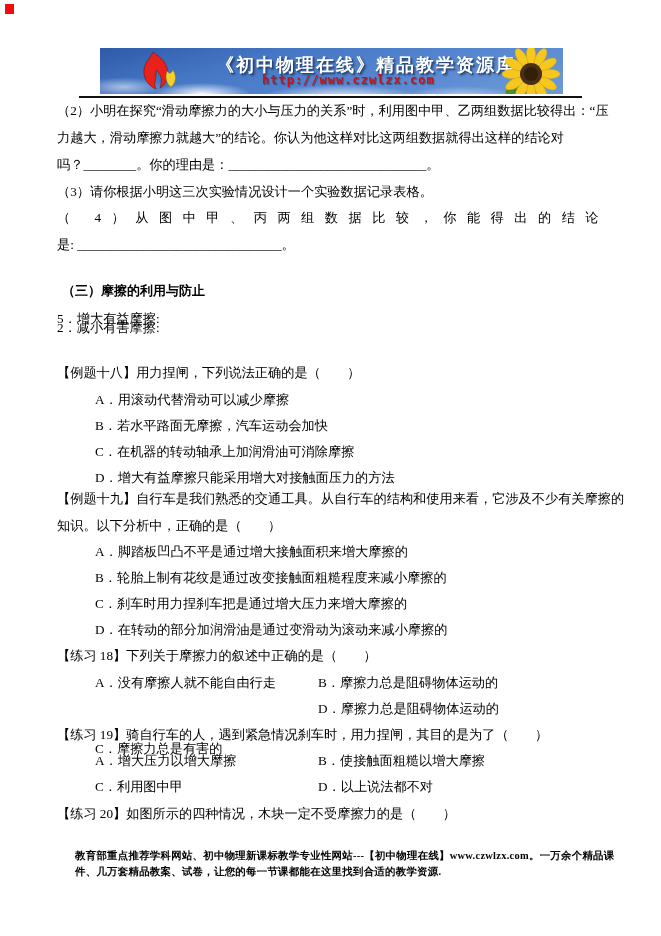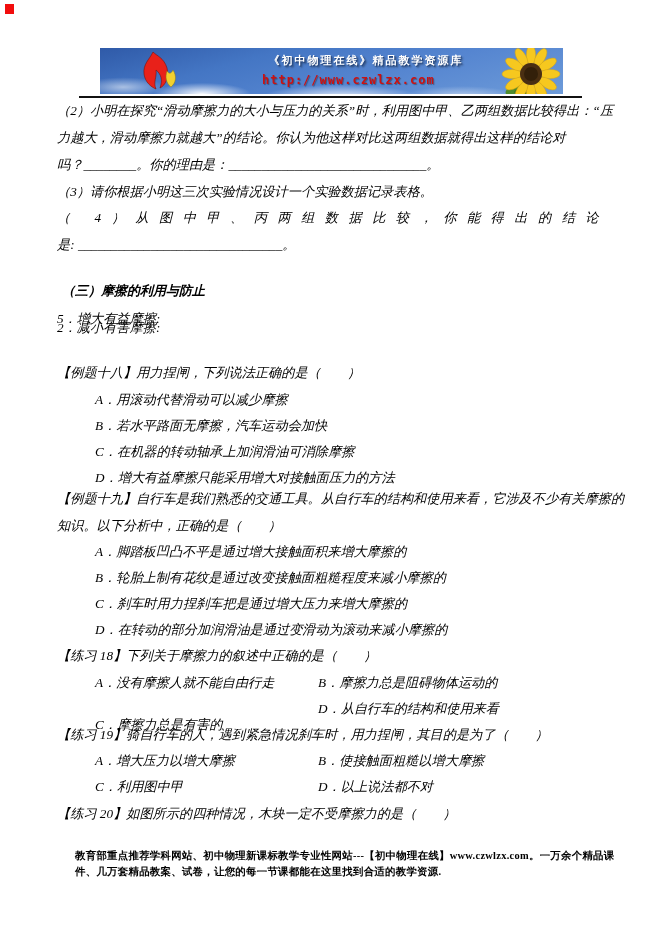--- a/index.html
+++ b/index.html
@@ -19,37 +19,37 @@
     background:
       radial-gradient(70px 16px at 22% 100%, rgba(255,255,255,.95), rgba(255,255,255,0) 70%),
       radial-gradient(110px 18px at 52% 108%, rgba(255,255,255,.85), rgba(255,255,255,0) 72%),
       radial-gradient(60px 14px at 5% 85%, rgba(255,255,255,.55), rgba(255,255,255,0) 70%),
       radial-gradient(80px 14px at 78% 104%, rgba(255,255,255,.5), rgba(255,255,255,0) 70%);
   }
   .banner-logo{position:absolute;left:36px;top:3px;}
   .banner-title{
     position:absolute;left:116px;top:5px;width:300px;
     font-family:"Liberation Sans","DejaVu Sans",sans-serif;
-    font-weight:bold;font-size:11px;letter-spacing:2px;color:#ffffff;white-space:nowrap;
+    font-weight:bold;font-size:18px;letter-spacing:2px;color:#ffffff;white-space:nowrap;
     text-shadow:1px 1px 0 #26477f, 2px 2px 2px rgba(0,0,0,.45);
     text-align:center;
   }
   .banner-url{
     position:absolute;left:162px;top:25px;
     font-family:"DejaVu Sans Mono","Liberation Mono",monospace;
     font-weight:bold;font-size:12px;letter-spacing:1px;color:#cc1111;white-space:nowrap;
     text-shadow:1px 1px 1px rgba(0,0,0,.35);
   }
   .sunflower{position:absolute;right:2px;bottom:-8px;}
   
   .header-rule{position:absolute;left:79px;top:96px;width:503px;height:2px;background:#111;}
   
   .ln{
     position:absolute;left:57px;white-space:nowrap;
-    font-size:13.2px;line-height:18px;font-style:italic;
+    font-size:13.2px;line-height:18px;
   }
   .ln.opt{left:95px;}
   .ln.col2{left:318px;}
   .ln.bold{font-weight:bold;left:62px;font-size:13px;}
   .ln.just{letter-spacing:10.5px;width:560px;}
   
   .footer-ln{
     position:absolute;left:75px;width:562px;white-space:nowrap;
     font-size:10.4px;font-weight:bold;letter-spacing:.3px;color:#000;
   }
@@ -145,22 +145,22 @@
     <div class="ln" style="top:490px">【例题十九】自行车是我们熟悉的交通工具。从自行车的结构和使用来看，它涉及不少有关摩擦的</div>
     <div class="ln" style="top:517px">知识。以下分析中，正确的是（　　）</div>
     <div class="ln opt" style="top:543px">A．脚踏板凹凸不平是通过增大接触面积来增大摩擦的</div>
     <div class="ln opt" style="top:569px">B．轮胎上制有花纹是通过改变接触面粗糙程度来减小摩擦的</div>
     <div class="ln opt" style="top:595px">C．刹车时用力捏刹车把是通过增大压力来增大摩擦的</div>
     <div class="ln opt" style="top:621px">D．在转动的部分加润滑油是通过变滑动为滚动来减小摩擦的</div>
 
     <div class="ln" style="top:647px">【练习 18】下列关于摩擦力的叙述中正确的是（　　）</div>
     <div class="ln opt" style="top:674px">A．没有摩擦人就不能自由行走</div>
     <div class="ln col2" style="top:674px">B．摩擦力总是阻碍物体运动的</div>
-    <div class="ln opt" style="top:716px">C．摩擦力总是有害的</div>
-    <div class="ln col2" style="top:700px">D．从自行车的结构和使用来看</div>
+    <div class="ln opt" style="top:740px">C．摩擦力总是有害的</div>
+    <div class="ln col2" style="top:700px">D．摩擦力总是阻碍物体运动的</div>
 
     <div class="ln" style="top:726px">【练习 19】骑自行车的人，遇到紧急情况刹车时，用力捏闸，其目的是为了（　　）</div>
     <div class="ln opt" style="top:752px">A．增大压力以增大摩擦</div>
     <div class="ln col2" style="top:752px">B．使接触面粗糙以增大摩擦</div>
     <div class="ln opt" style="top:778px">C．利用图中甲</div>
     <div class="ln col2" style="top:778px">D．以上说法都不对</div>
 
     <div class="ln" style="top:805px">【练习 20】如图所示的四种情况，木块一定不受摩擦力的是（　　）</div>
   </div>
 

